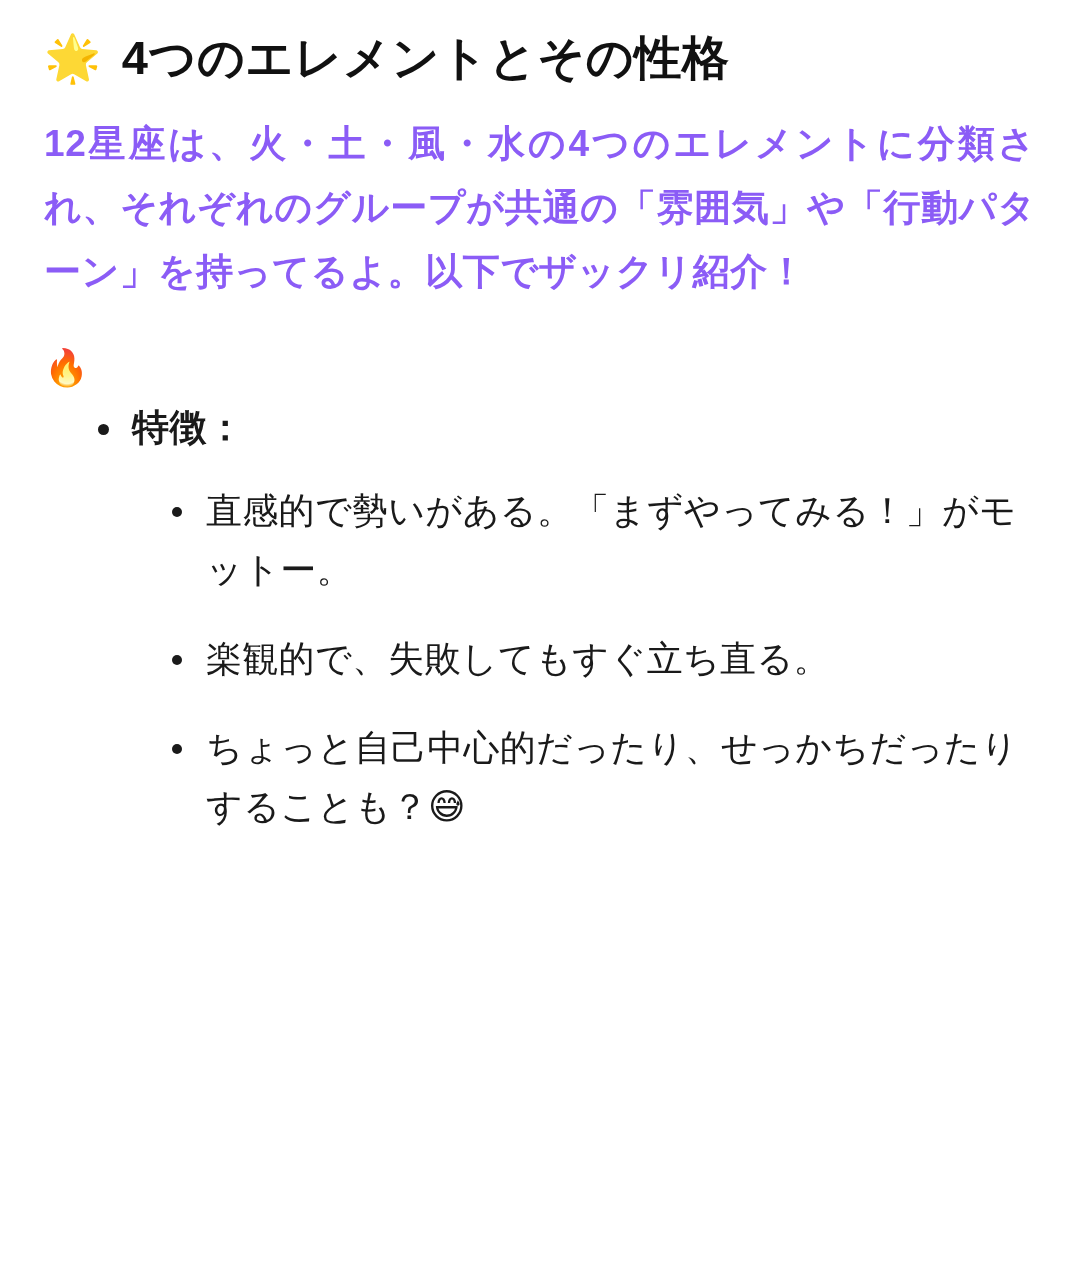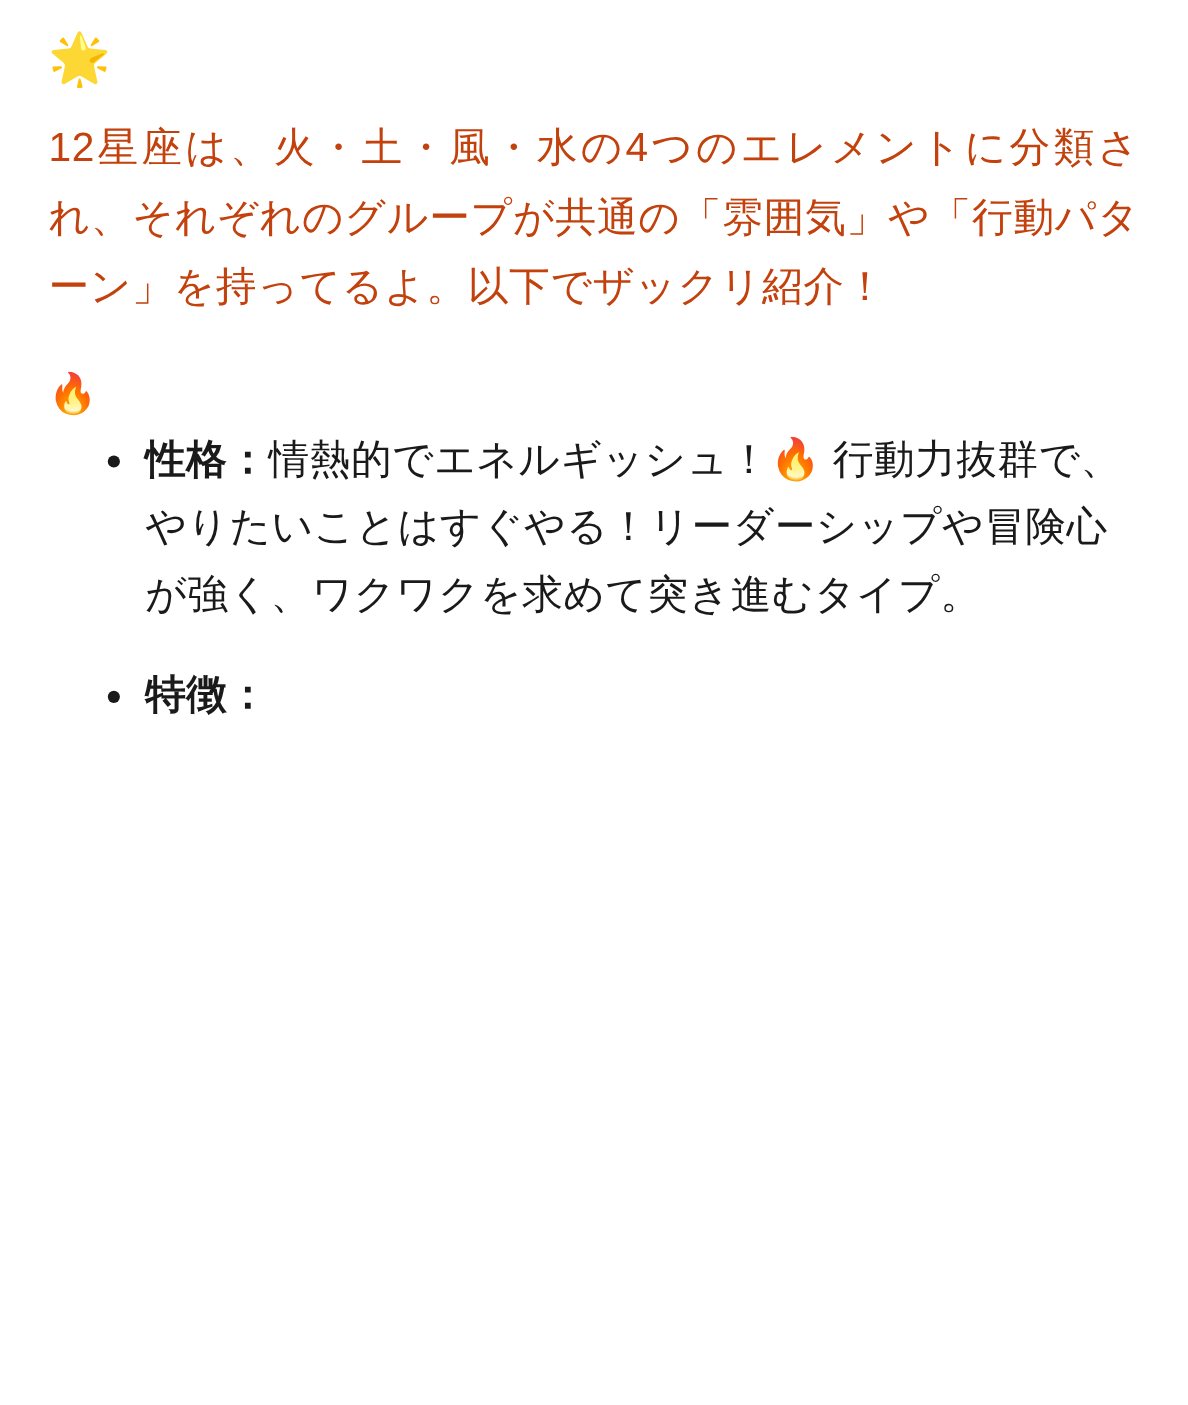--- a/index.html
+++ b/index.html
@@ -34,23 +34,24 @@
   }
   .doc-title .emoji {
     font-size: 46px;
     line-height: 1;
   }
   .paragraph {
     font-size: 37px;
     line-height: 1.72;
     letter-spacing: 0.6px;
     margin: 0 0 44px 0;
-    color: #c2410c;
+    color: #8b5cf6;
     text-align: justify;
     text-justify: inter-character;
+    font-weight: bold;
   }
   .section-heading {
     display: flex;
     align-items: baseline;
     gap: 14px;
     font-size: 38px;
     font-weight: bold;
     letter-spacing: 0.5px;
     margin: 0 0 8px 0;
     color: #111111;
@@ -109,30 +110,33 @@
     background: #1a1a1a;
   }
 </style>
 </head>
 <body>
 
 <div class="page">
 
   <h1 class="doc-title">
     <span class="emoji">🌟</span>
+    <span>4つのエレメントとその性格</span>
   </h1>
 
   <p class="paragraph">12星座は、火・土・風・水の4つのエレメントに分類され、それぞれのグループが共通の「雰囲気」や「行動パターン」を持ってるよ。以下でザックリ紹介！</p>
 
   <h2 class="section-heading">
     <span class="emoji">🔥</span>
   </h2>
 
   <ul class="level1">
     <li>
-      <span class="bullet-label">性格：</span><span>情熱的でエネルギッシュ！🔥 行動力抜群で、やりたいことはすぐやる！リーダーシップや冒険心が強く、ワクワクを求めて突き進むタイプ。</span>
-    </li>
-    <li>
       <span class="bullet-label">特徴：</span>
+      <ul class="level2">
+        <li>直感的で勢いがある。「まずやってみる！」がモットー。</li>
+        <li>楽観的で、失敗してもすぐ立ち直る。</li>
+        <li>ちょっと自己中心的だったり、せっかちだったりすることも？😅</li>
+      </ul>
     </li>
   </ul>
 
 </div>
 
 </body></html>

